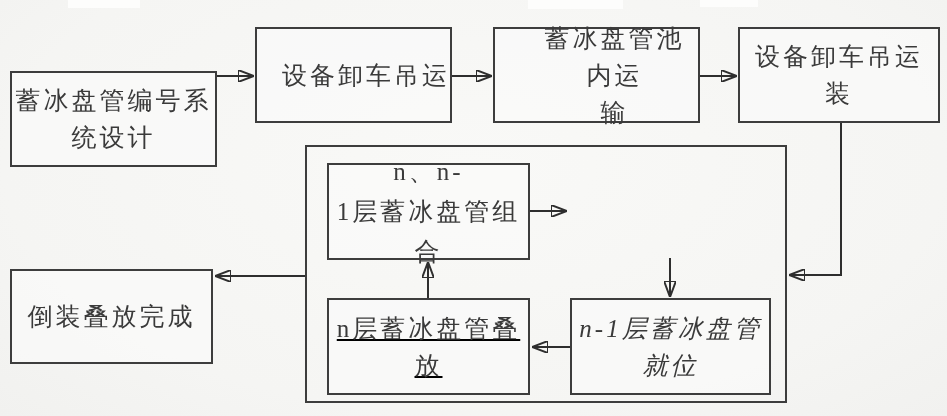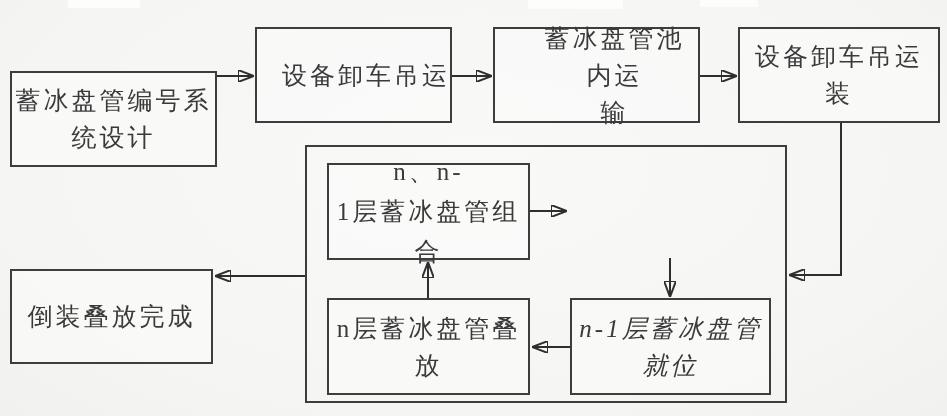--- a/index.html
+++ b/index.html
@@ -111,21 +111,21 @@
 
   <div class="group-box" style="left:305px; top:145px; width:482px; height:258px;"></div>
 
   <div class="box" style="left:327px; top:163px; width:203px; height:97px;">
     <span class="label tight">n、n-
 1层蓄冰盘管组
 合</span>
   </div>
 
 
-  <div class="box" style="left:327px; top:298px; width:203px; height:97px;">
+  <div class="box" style="left:327px; top:298px; width:203px; height:97px;text-decoration:underline;">
     <span class="label">n层蓄冰盘管叠
 放</span>
   </div>
 
   <div class="box" style="left:570px; top:298px; width:201px; height:97px;font-style:italic;">
     <span class="label">n-1层蓄冰盘管
 就位</span>
   </div>
 
   <div class="box" style="left:10px; top:228px; width:203px; height:95px;margin-top:41px;">

